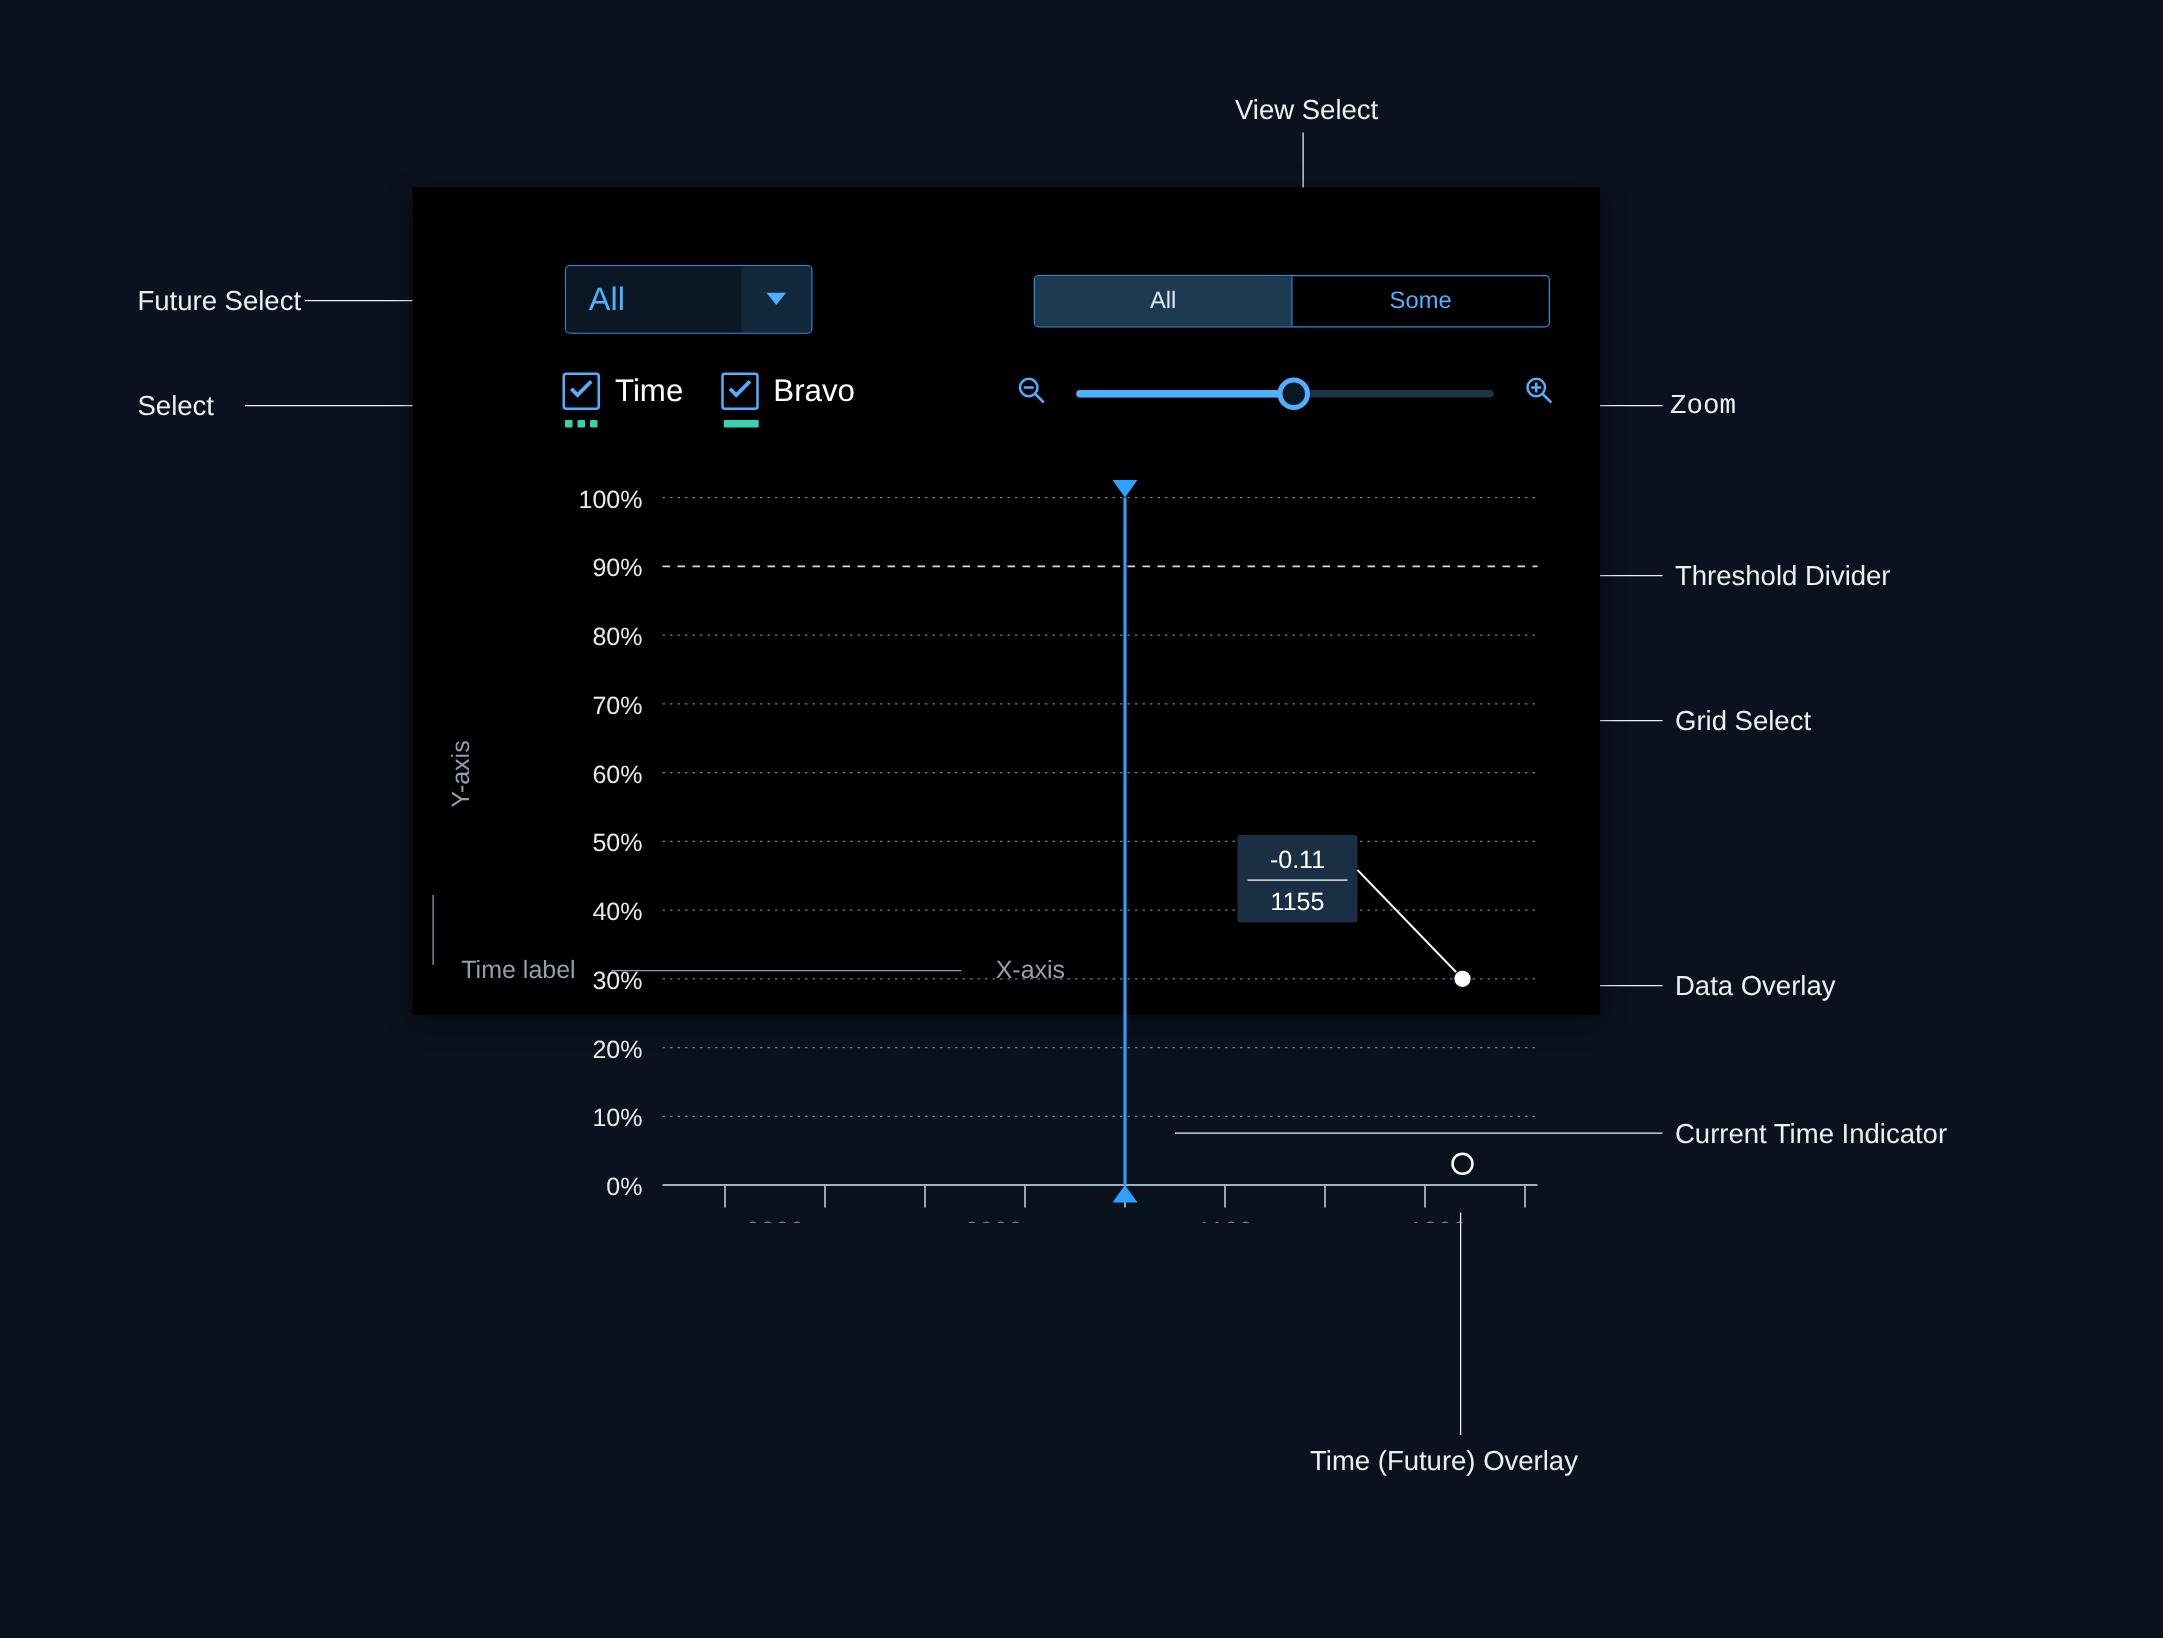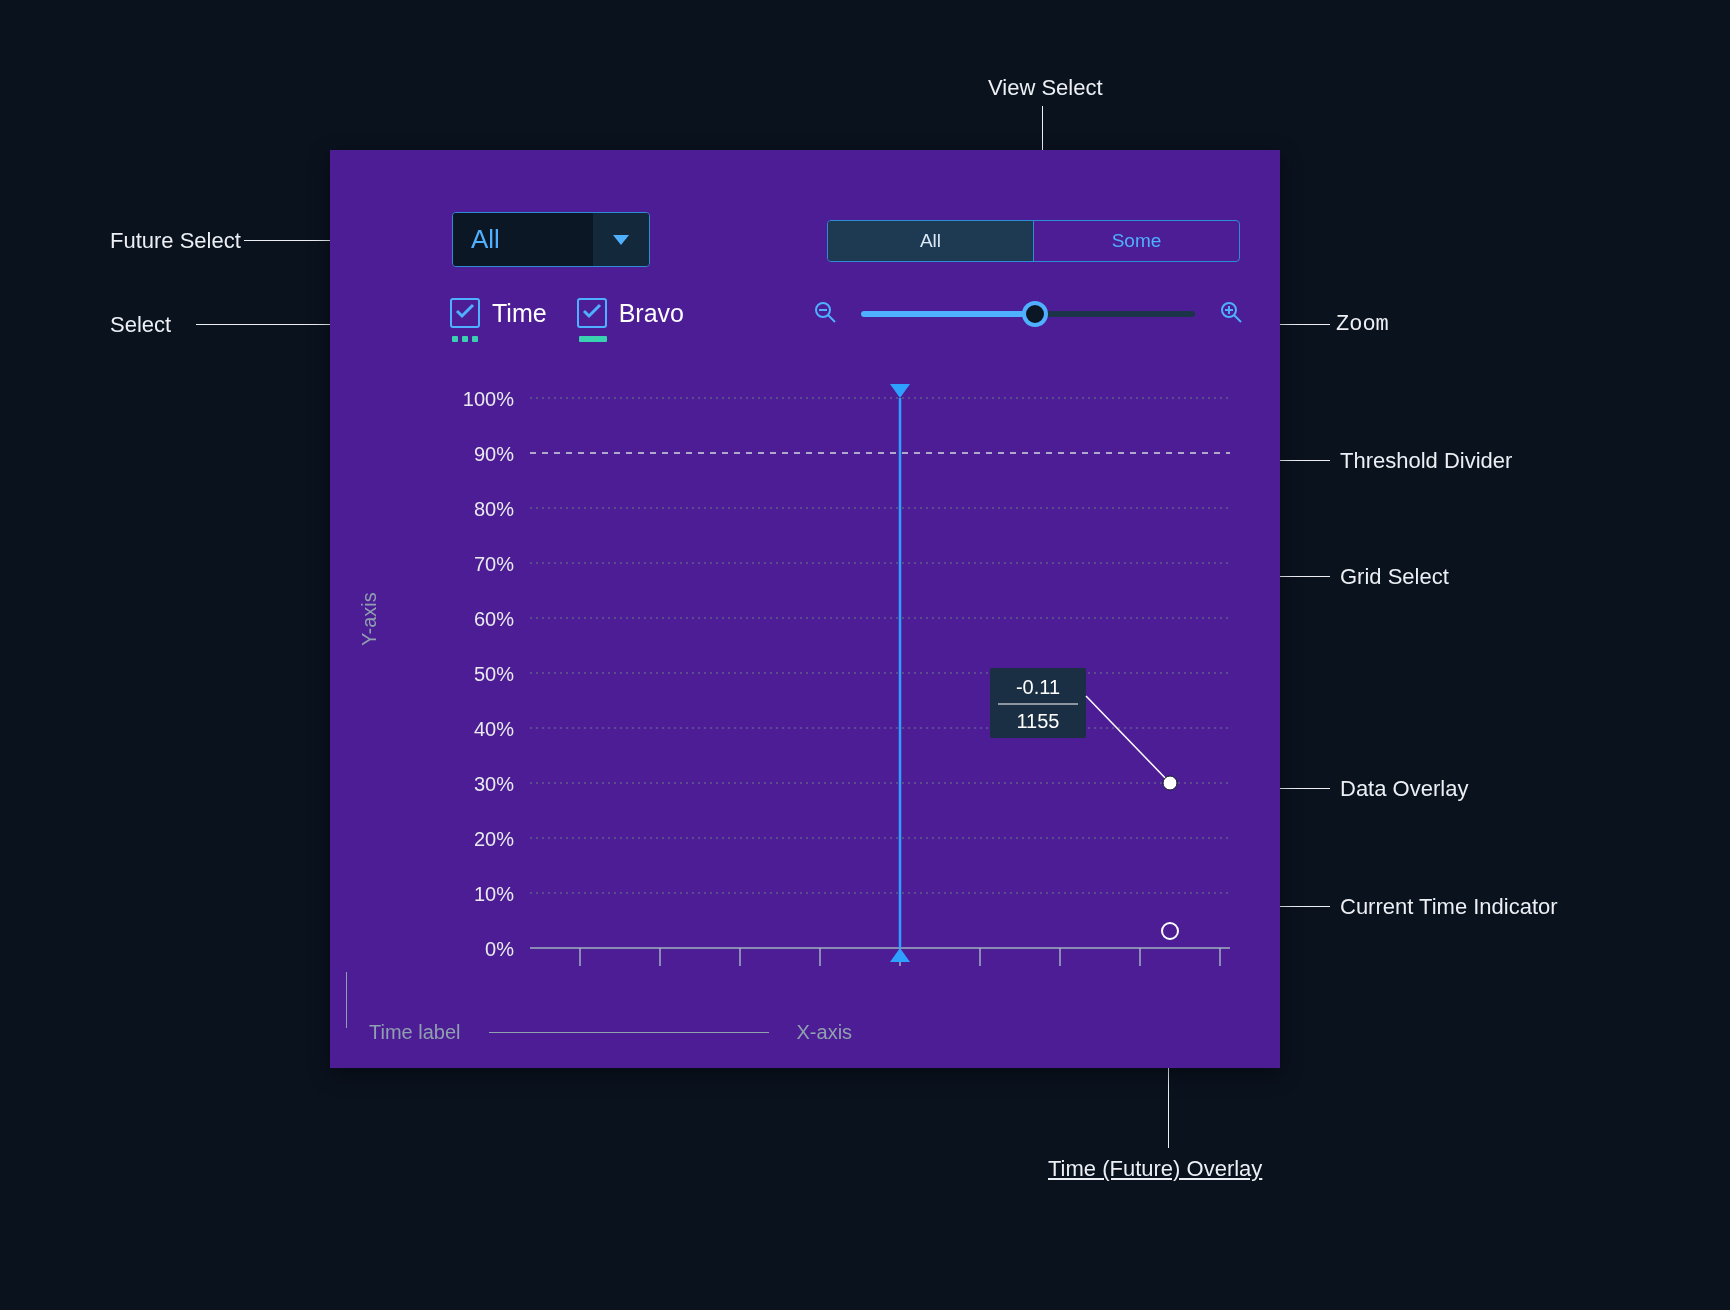--- a/index.html
+++ b/index.html
@@ -14,22 +14,22 @@
   }
   .stage {
     position: absolute;
     inset: 0;
   }
   .panel {
     position: absolute;
     left: 330px;
     top: 150px;
     width: 950px;
-    height: 918px;
-    background: #4c1d95;
+    height: 662px;
+    background: #000000;
     box-shadow: 0 6px 20px rgba(0,0,0,.4);
   }
   
   .filter-select {
     position: absolute;
     left: 122px;
     top: 62px;
     width: 198px;
     height: 55px;
     border: 1px solid #2e8bd6;
@@ -268,21 +268,21 @@
 
   <div class="anno" style="left:1340px; top:564px;">Grid Select</div>
   <div class="leader h" style="left:1220px; top:576px; width:110px;"></div>
 
   <div class="anno" style="left:1340px; top:776px;">Data Overlay</div>
   <div class="leader h" style="left:1200px; top:788px; width:130px;"></div>
 
   <div class="anno" style="left:1340px; top:894px;">Current Time Indicator</div>
   <div class="leader h" style="left:940px; top:906px; width:390px;"></div>
 
-  <div class="anno" style="left:1048px; top:1156px;text-decoration:underline;">Time (Future) Overlay</div>
+  <div class="anno" style="left:1048px; top:1156px;">Time (Future) Overlay</div>
   <div class="leader v" style="left:1168px; top:970px; height:178px;"></div>
 
   <div class="panel">
 
     <div class="filter-select">
       <div class="value">All</div>
       <div class="caret">
         <span>
           <svg viewBox="0 0 16 10">
               <polygon points="0,0 16,0 8,10"></polygon>

